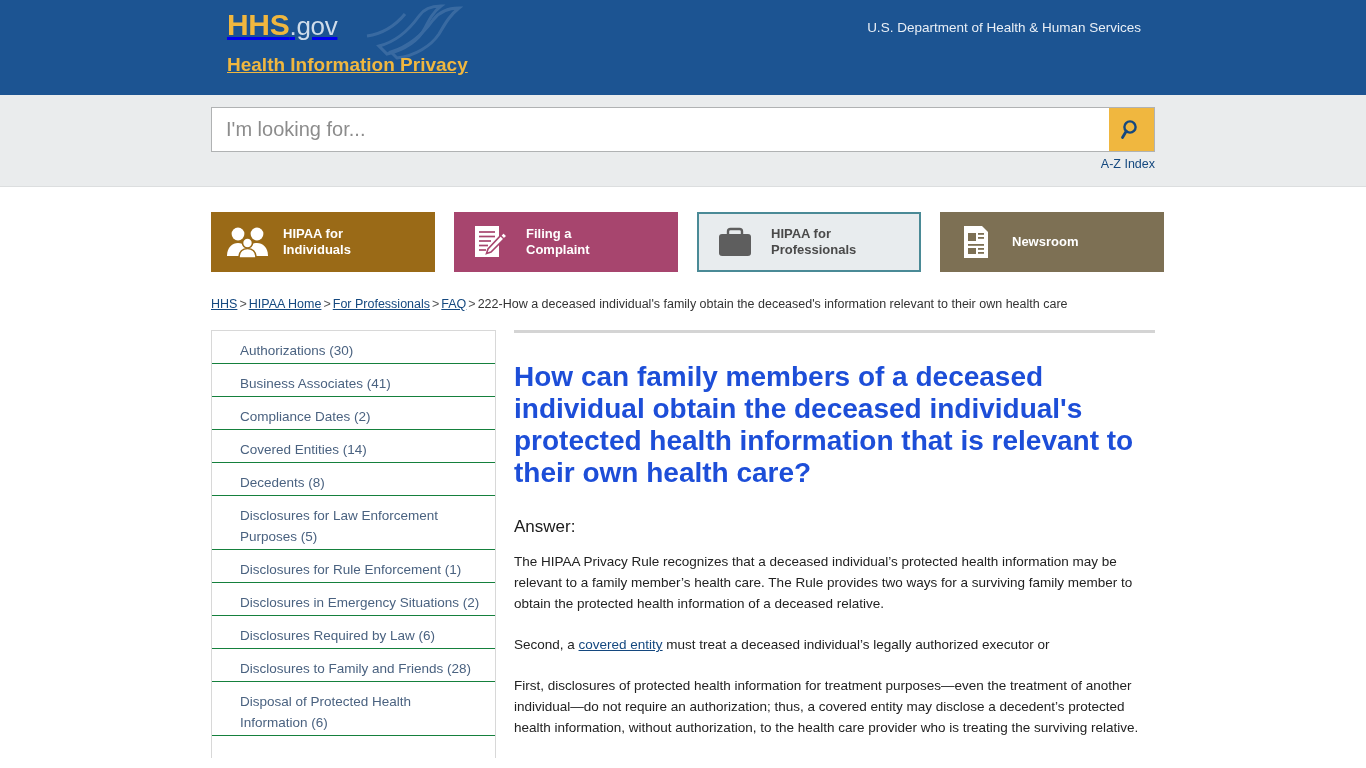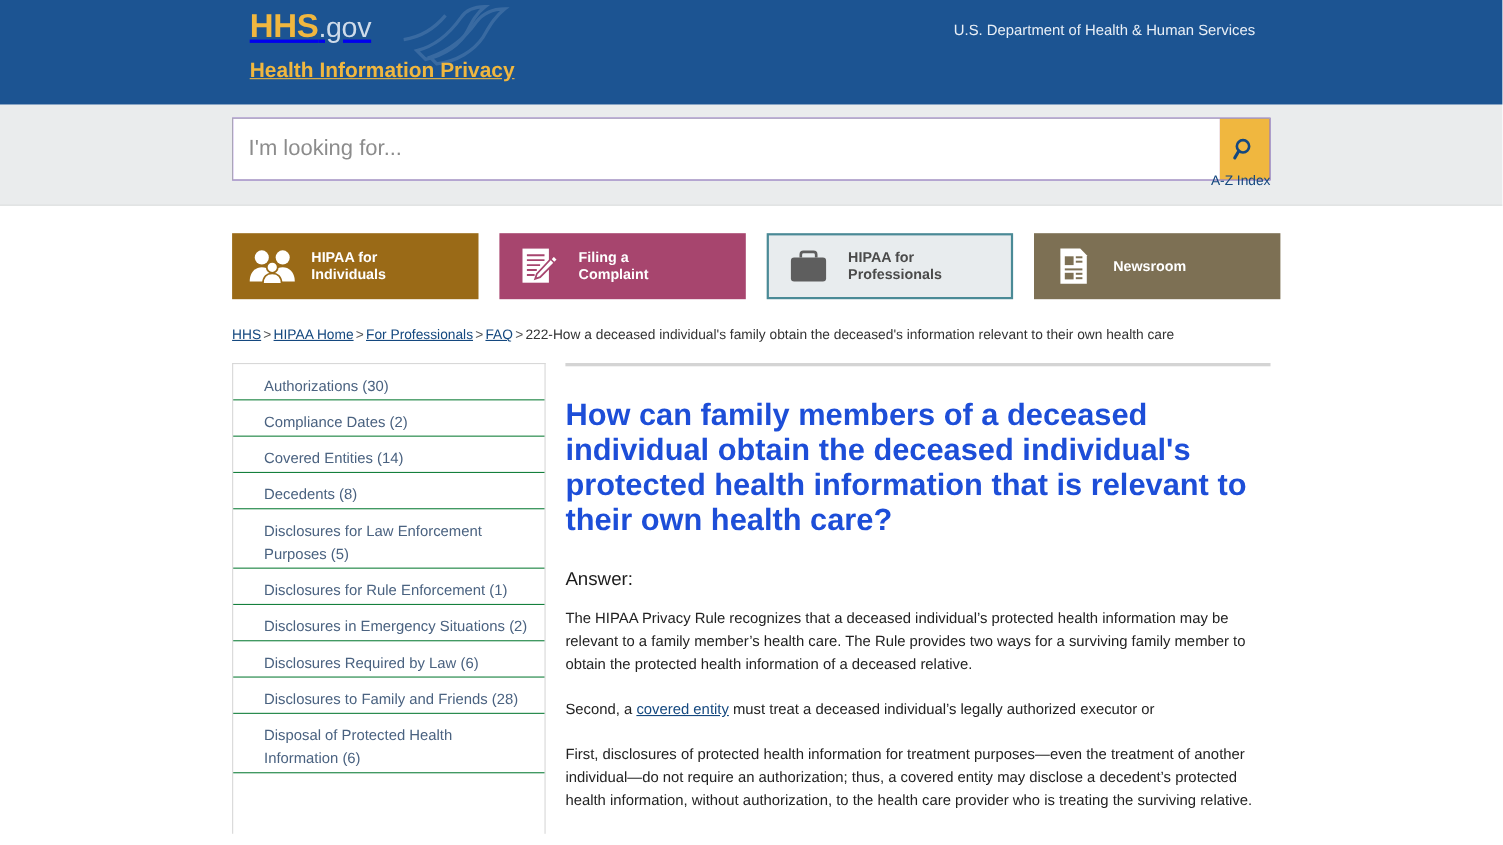--- a/index.html
+++ b/index.html
@@ -70,21 +70,21 @@
   }
   .search-inner {
     width: 944px;
     margin: 0 auto;
     padding-top: 12px;
     position: relative;
   }
   .search-row {
     display: flex;
     align-items: stretch;
-    height: 57px;
+    height: 45px;
     border: 1px solid #b0b2b3;
     background: #6d28d9;
   }
   .search-input {
     flex: 1;
     border: 0;
     outline: none;
     font-family: "Liberation Sans", sans-serif;
     font-size: 20px;
     color: #4c4c4c;
@@ -332,20 +332,21 @@
 </div>
 
 <div class="crumbs">
   <a href="#">HHS</a><span class="sep">&gt;</span><a href="#">HIPAA Home</a><span class="sep">&gt;</span><a href="#">For Professionals</a><span class="sep">&gt;</span><a href="#">FAQ</a><span class="sep">&gt;</span><span>222-How a deceased individual's family obtain the deceased's information relevant to their own health care</span>
 </div>
 
 <div class="page">
 
   <nav class="sidebar">
     <a class="side-item" href="#">Authorizations (30)</a>
+    <a class="side-item" href="#">Business Associates (41)</a>
     <a class="side-item" href="#">Compliance Dates (2)</a>
     <a class="side-item" href="#">Covered Entities (14)</a>
     <a class="side-item" href="#">Decedents (8)</a>
     <a class="side-item" href="#">Disclosures for Law Enforcement Purposes (5)</a>
     <a class="side-item" href="#">Disclosures for Rule Enforcement (1)</a>
     <a class="side-item" href="#">Disclosures in Emergency Situations (2)</a>
     <a class="side-item" href="#">Disclosures Required by Law (6)</a>
     <a class="side-item" href="#">Disclosures to Family and Friends (28)</a>
     <a class="side-item" href="#">Disposal of Protected Health Information (6)</a>
   </nav>

